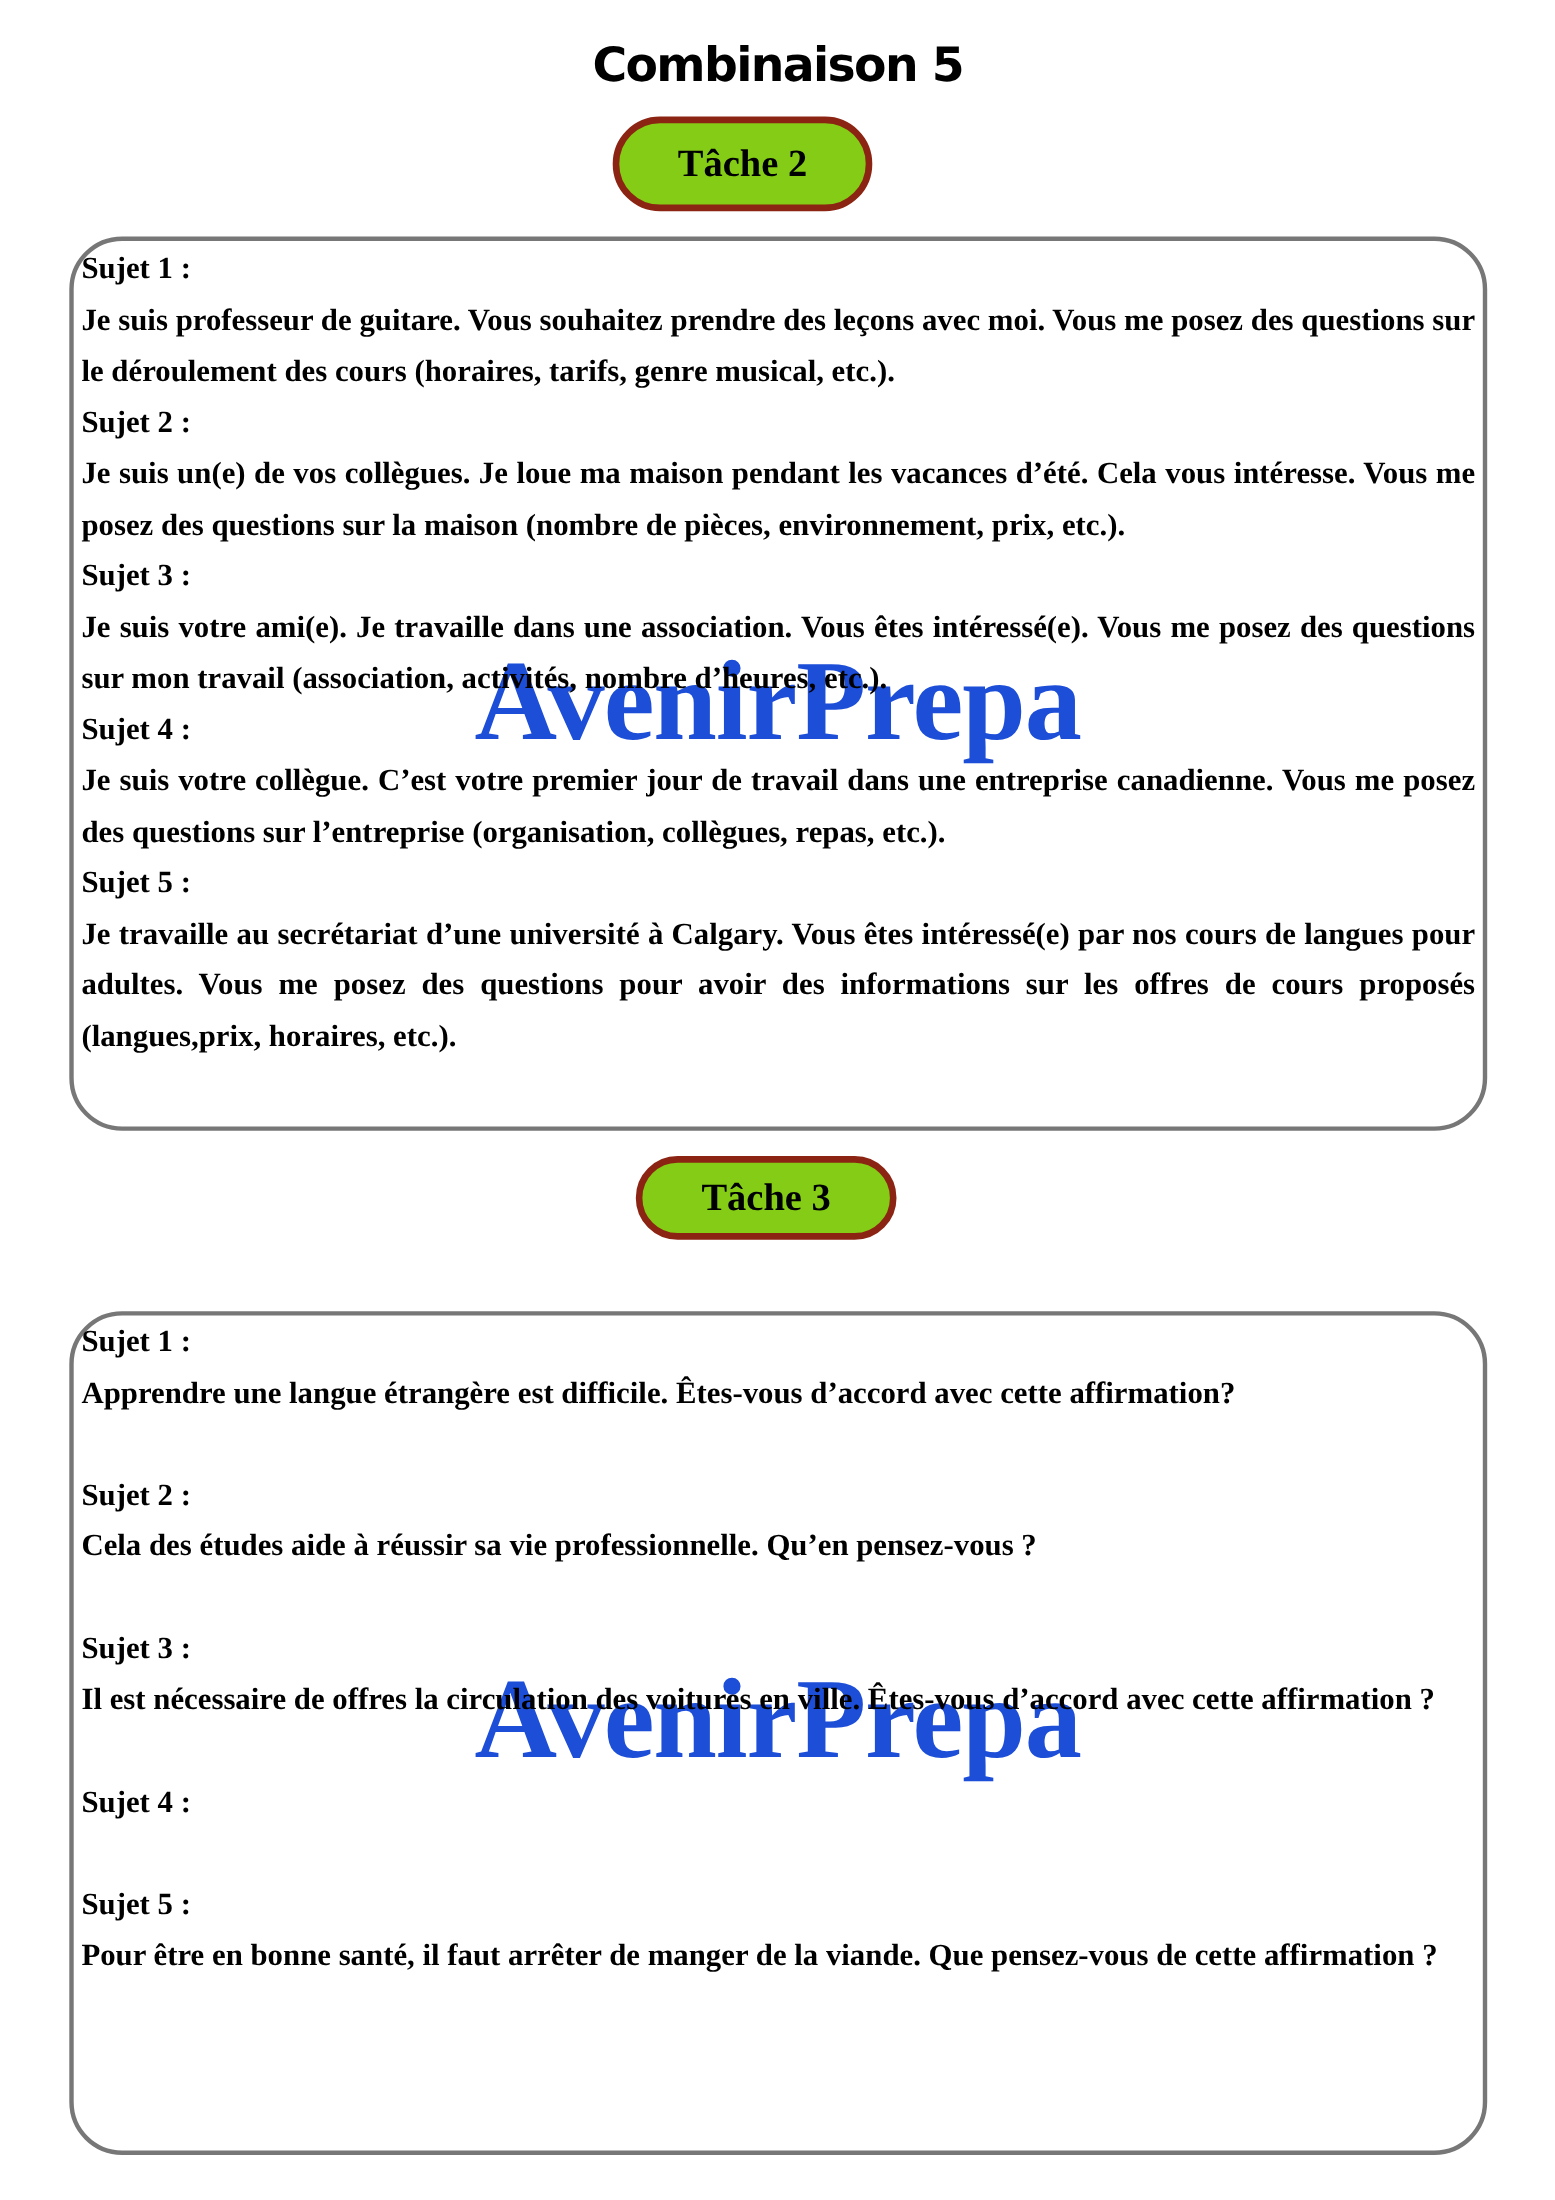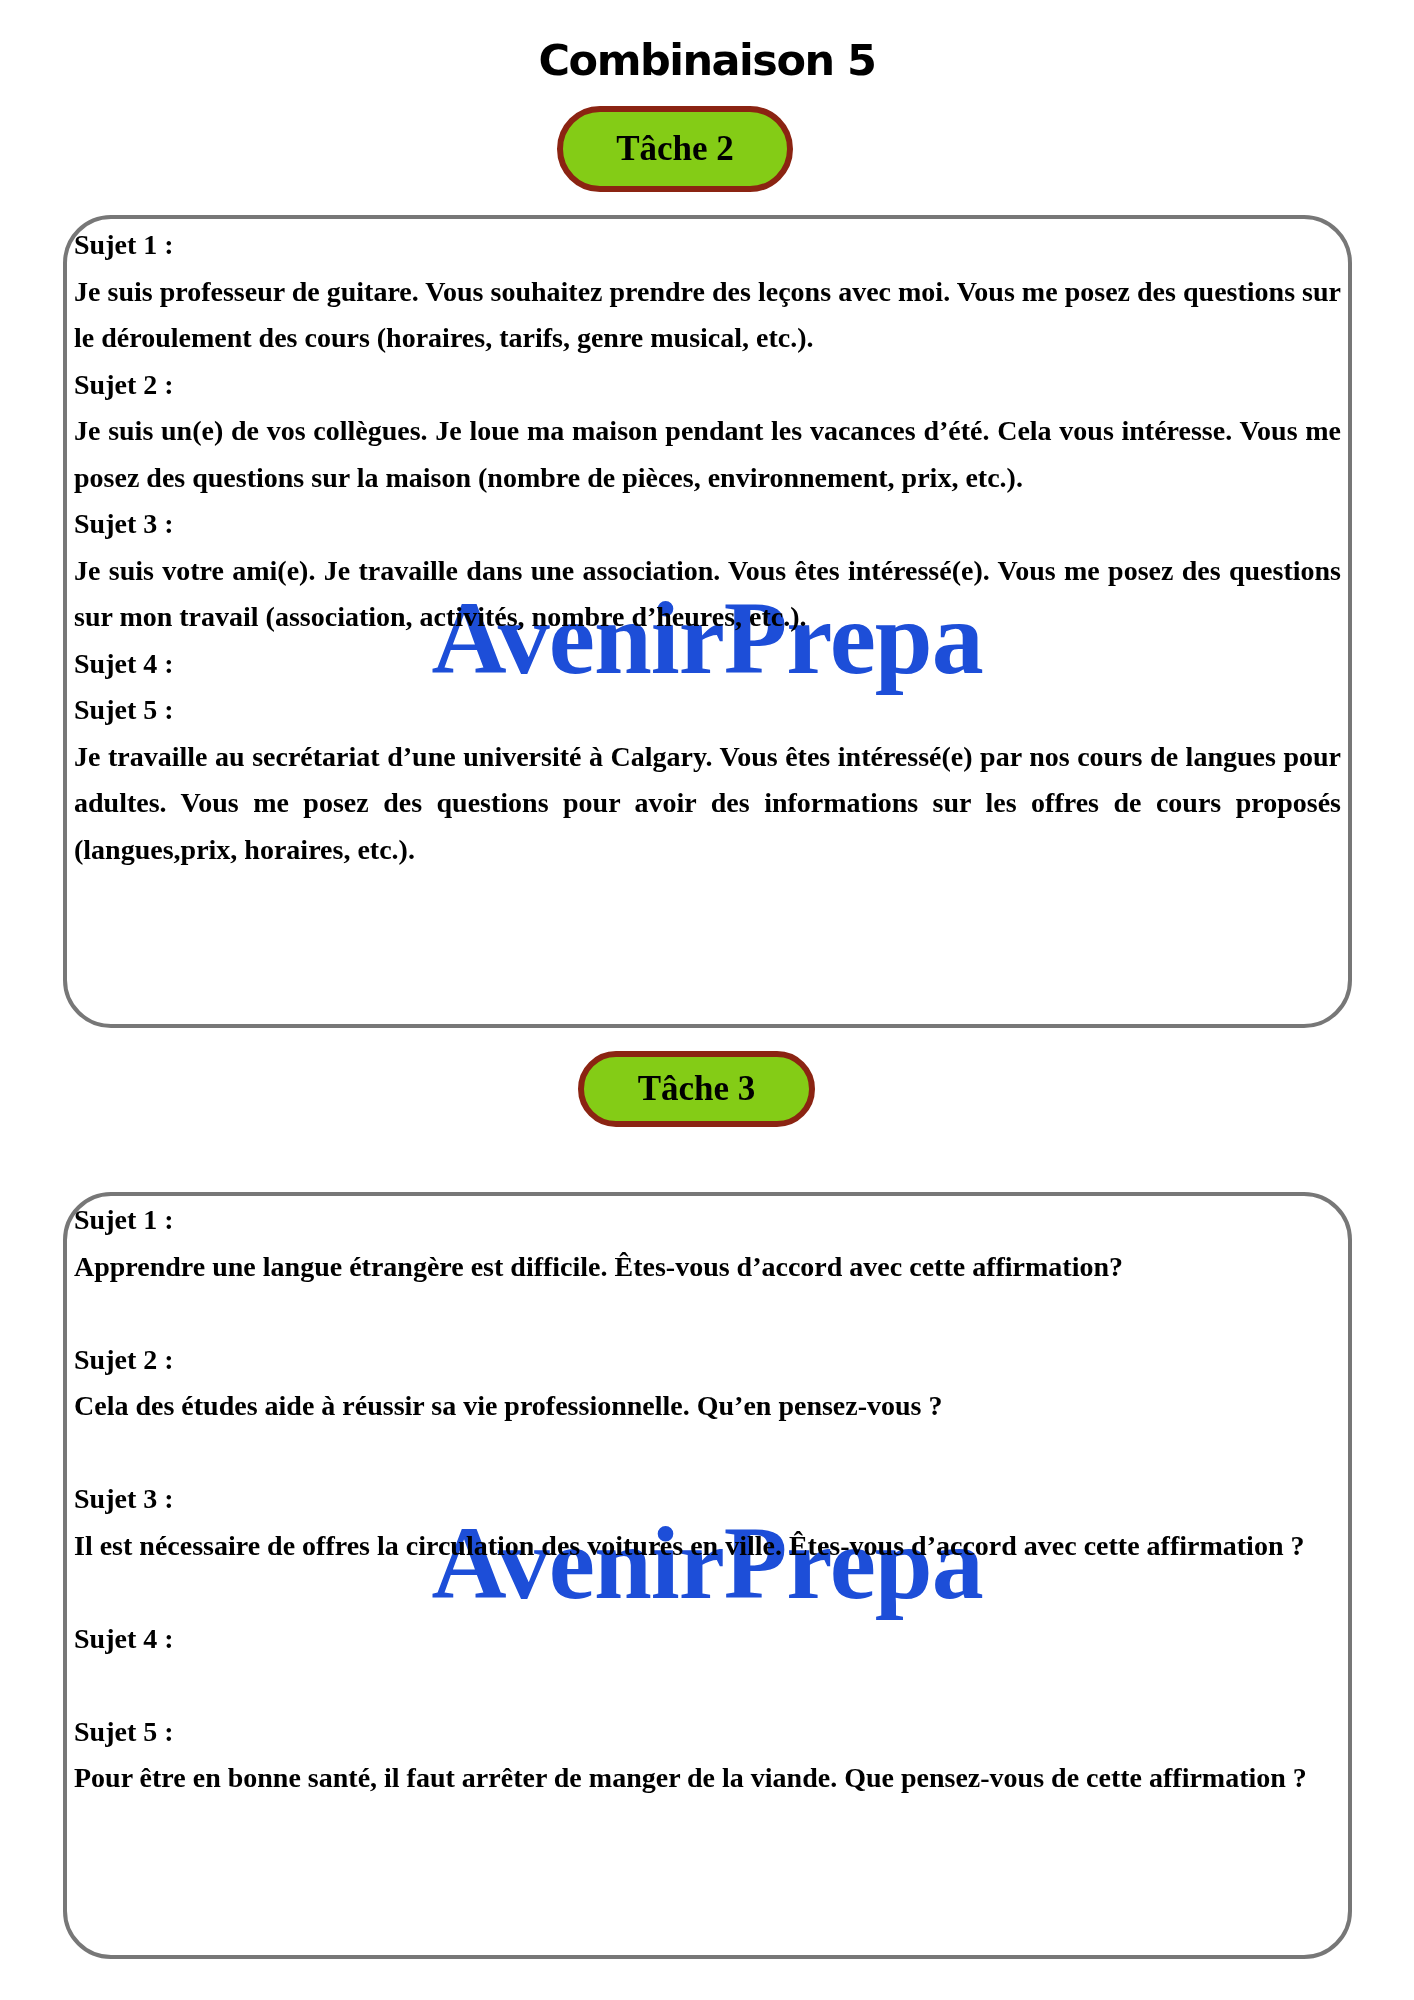--- a/index.html
+++ b/index.html
@@ -108,20 +108,21 @@
   <div class="subject">
     <span class="subject-label">Sujet 2 :</span>
     <span class="subject-text">Je suis un(e) de vos collègues. Je loue ma maison pendant les vacances d’été. Cela vous intéresse. Vous me posez des questions sur la maison (nombre de pièces, environnement, prix, etc.).</span>
   </div>
   <div class="subject">
     <span class="subject-label">Sujet 3 :</span>
     <span class="subject-text">Je suis votre ami(e). Je travaille dans une association. Vous êtes intéressé(e). Vous me posez des questions sur mon travail (association, activités, nombre d’heures, etc.).</span>
   </div>
   <div class="subject">
     <span class="subject-label">Sujet 4 :</span>
+    <span class="subject-text">Je suis votre collègue. C’est votre premier jour de travail dans une entreprise canadienne. Vous me posez des questions sur l’entreprise (organisation, collègues, repas, etc.).</span>
   </div>
   <div class="subject">
     <span class="subject-label">Sujet 5 :</span>
     <span class="subject-text">Je travaille au secrétariat d’une université à Calgary. Vous êtes intéressé(e) par nos cours de langues pour adultes. Vous me posez des questions pour avoir des informations sur les offres de cours proposés (langues,prix, horaires, etc.).</span>
   </div>
 </div>
 
 <div class="pill pill-3">
   <span>Tâche 3</span>
 </div>

